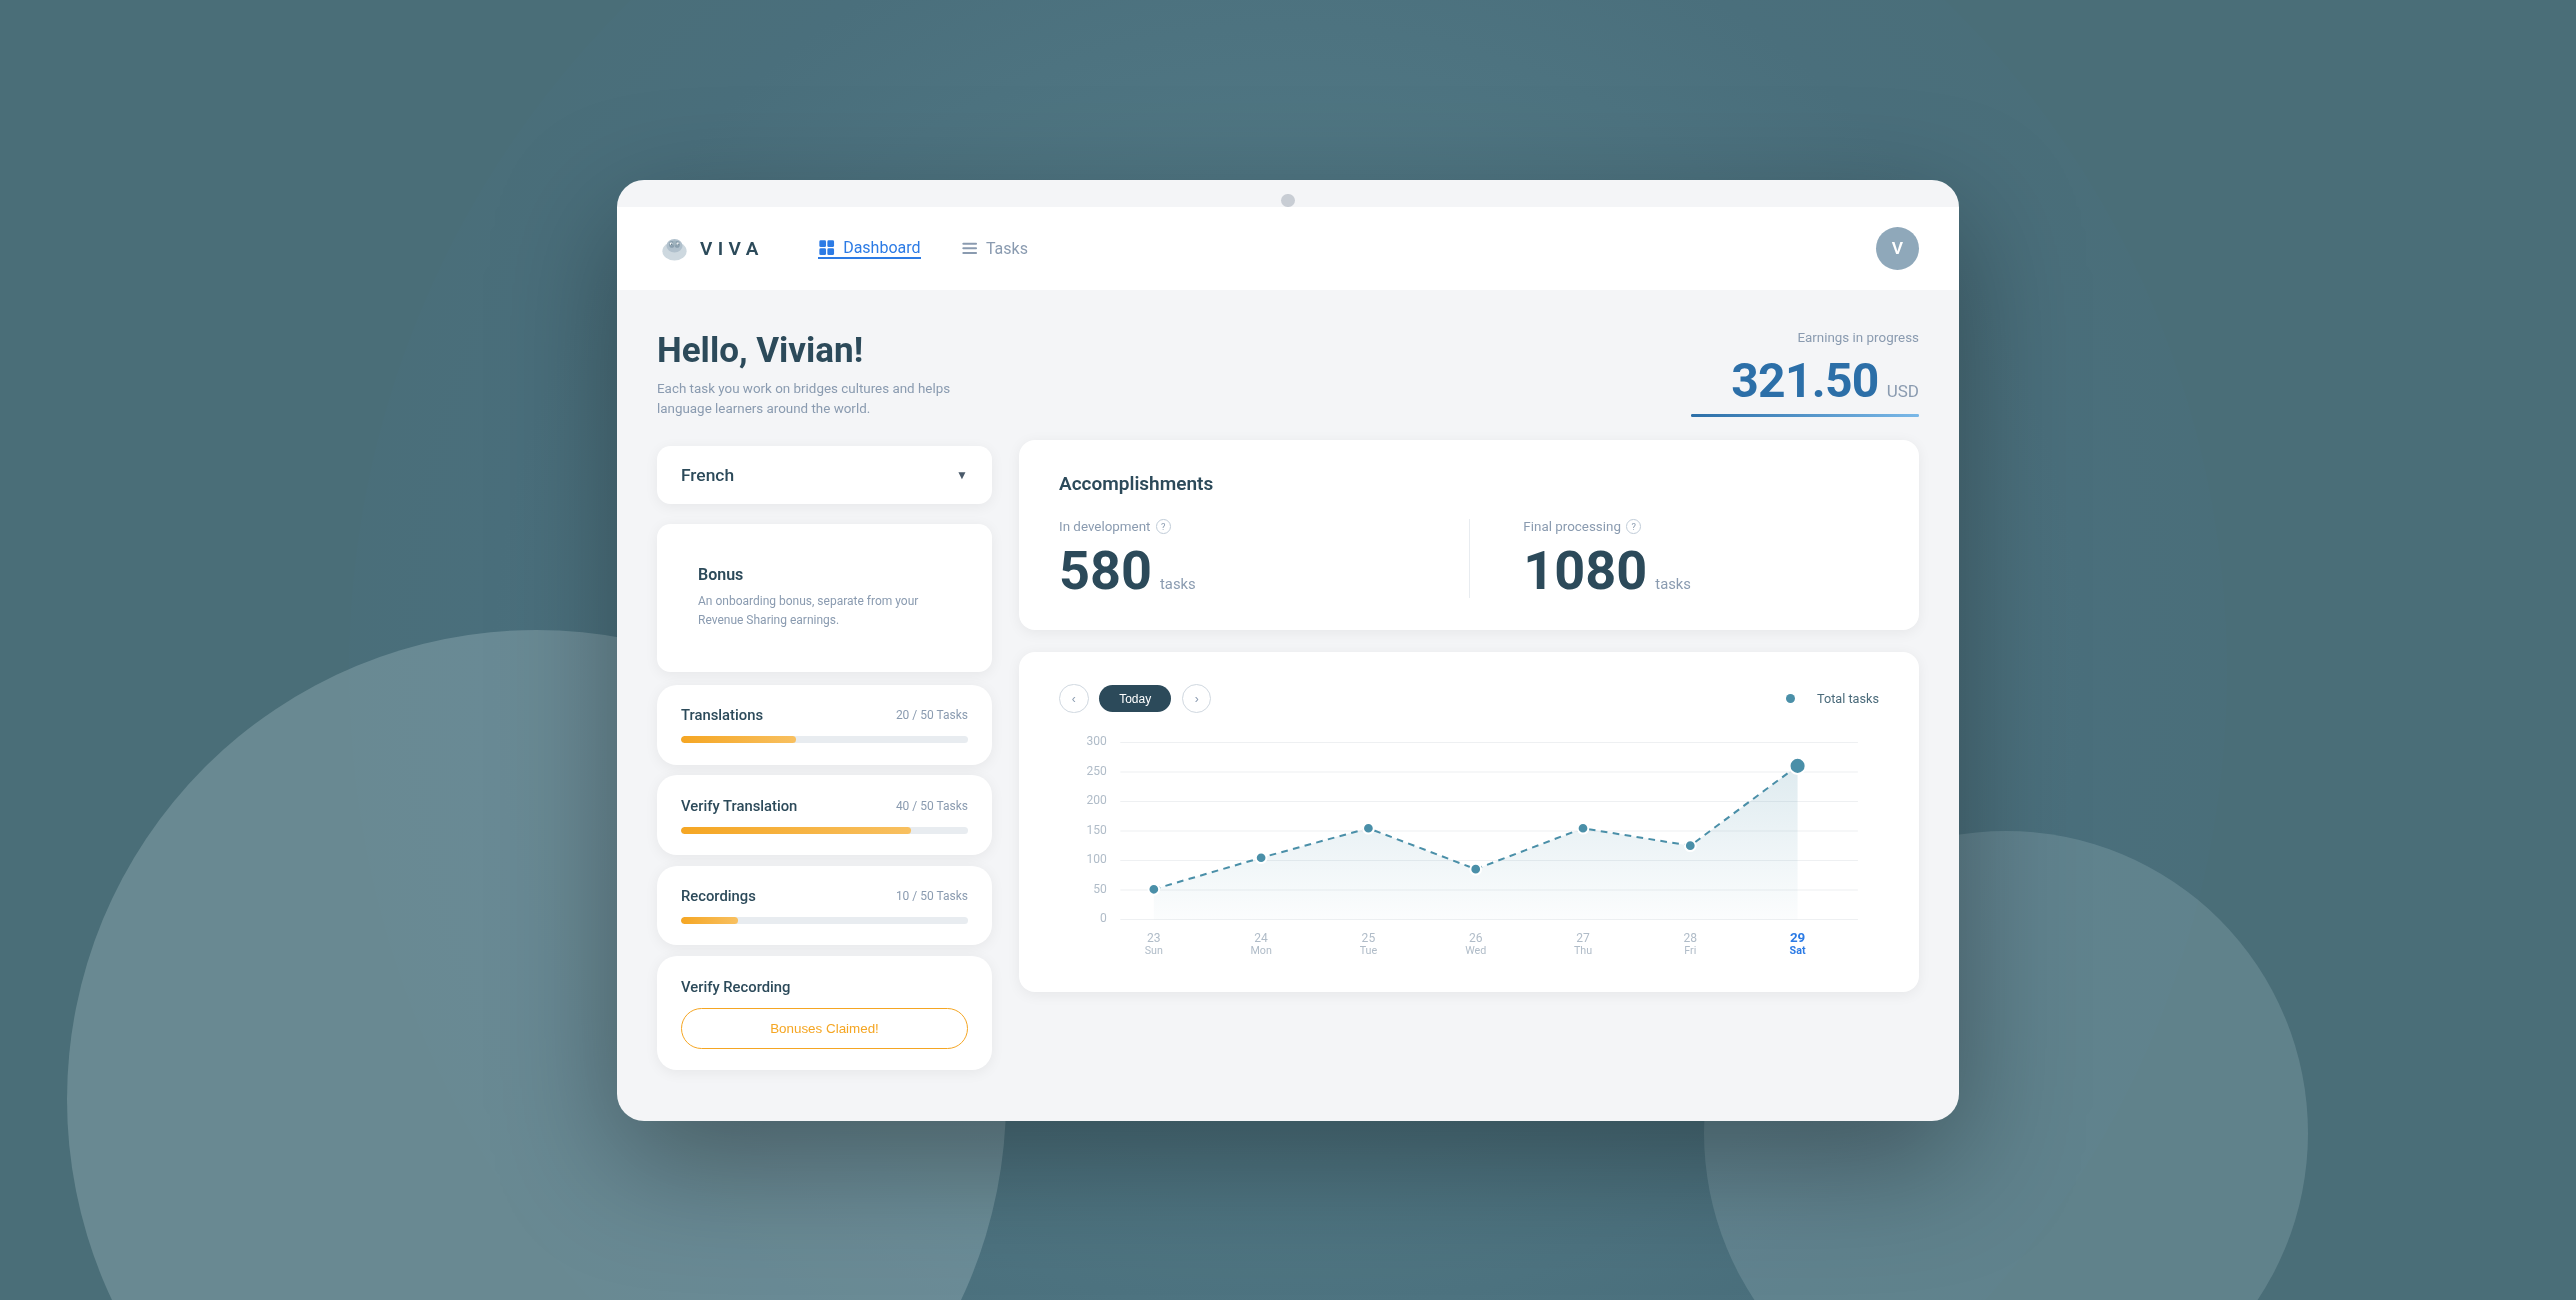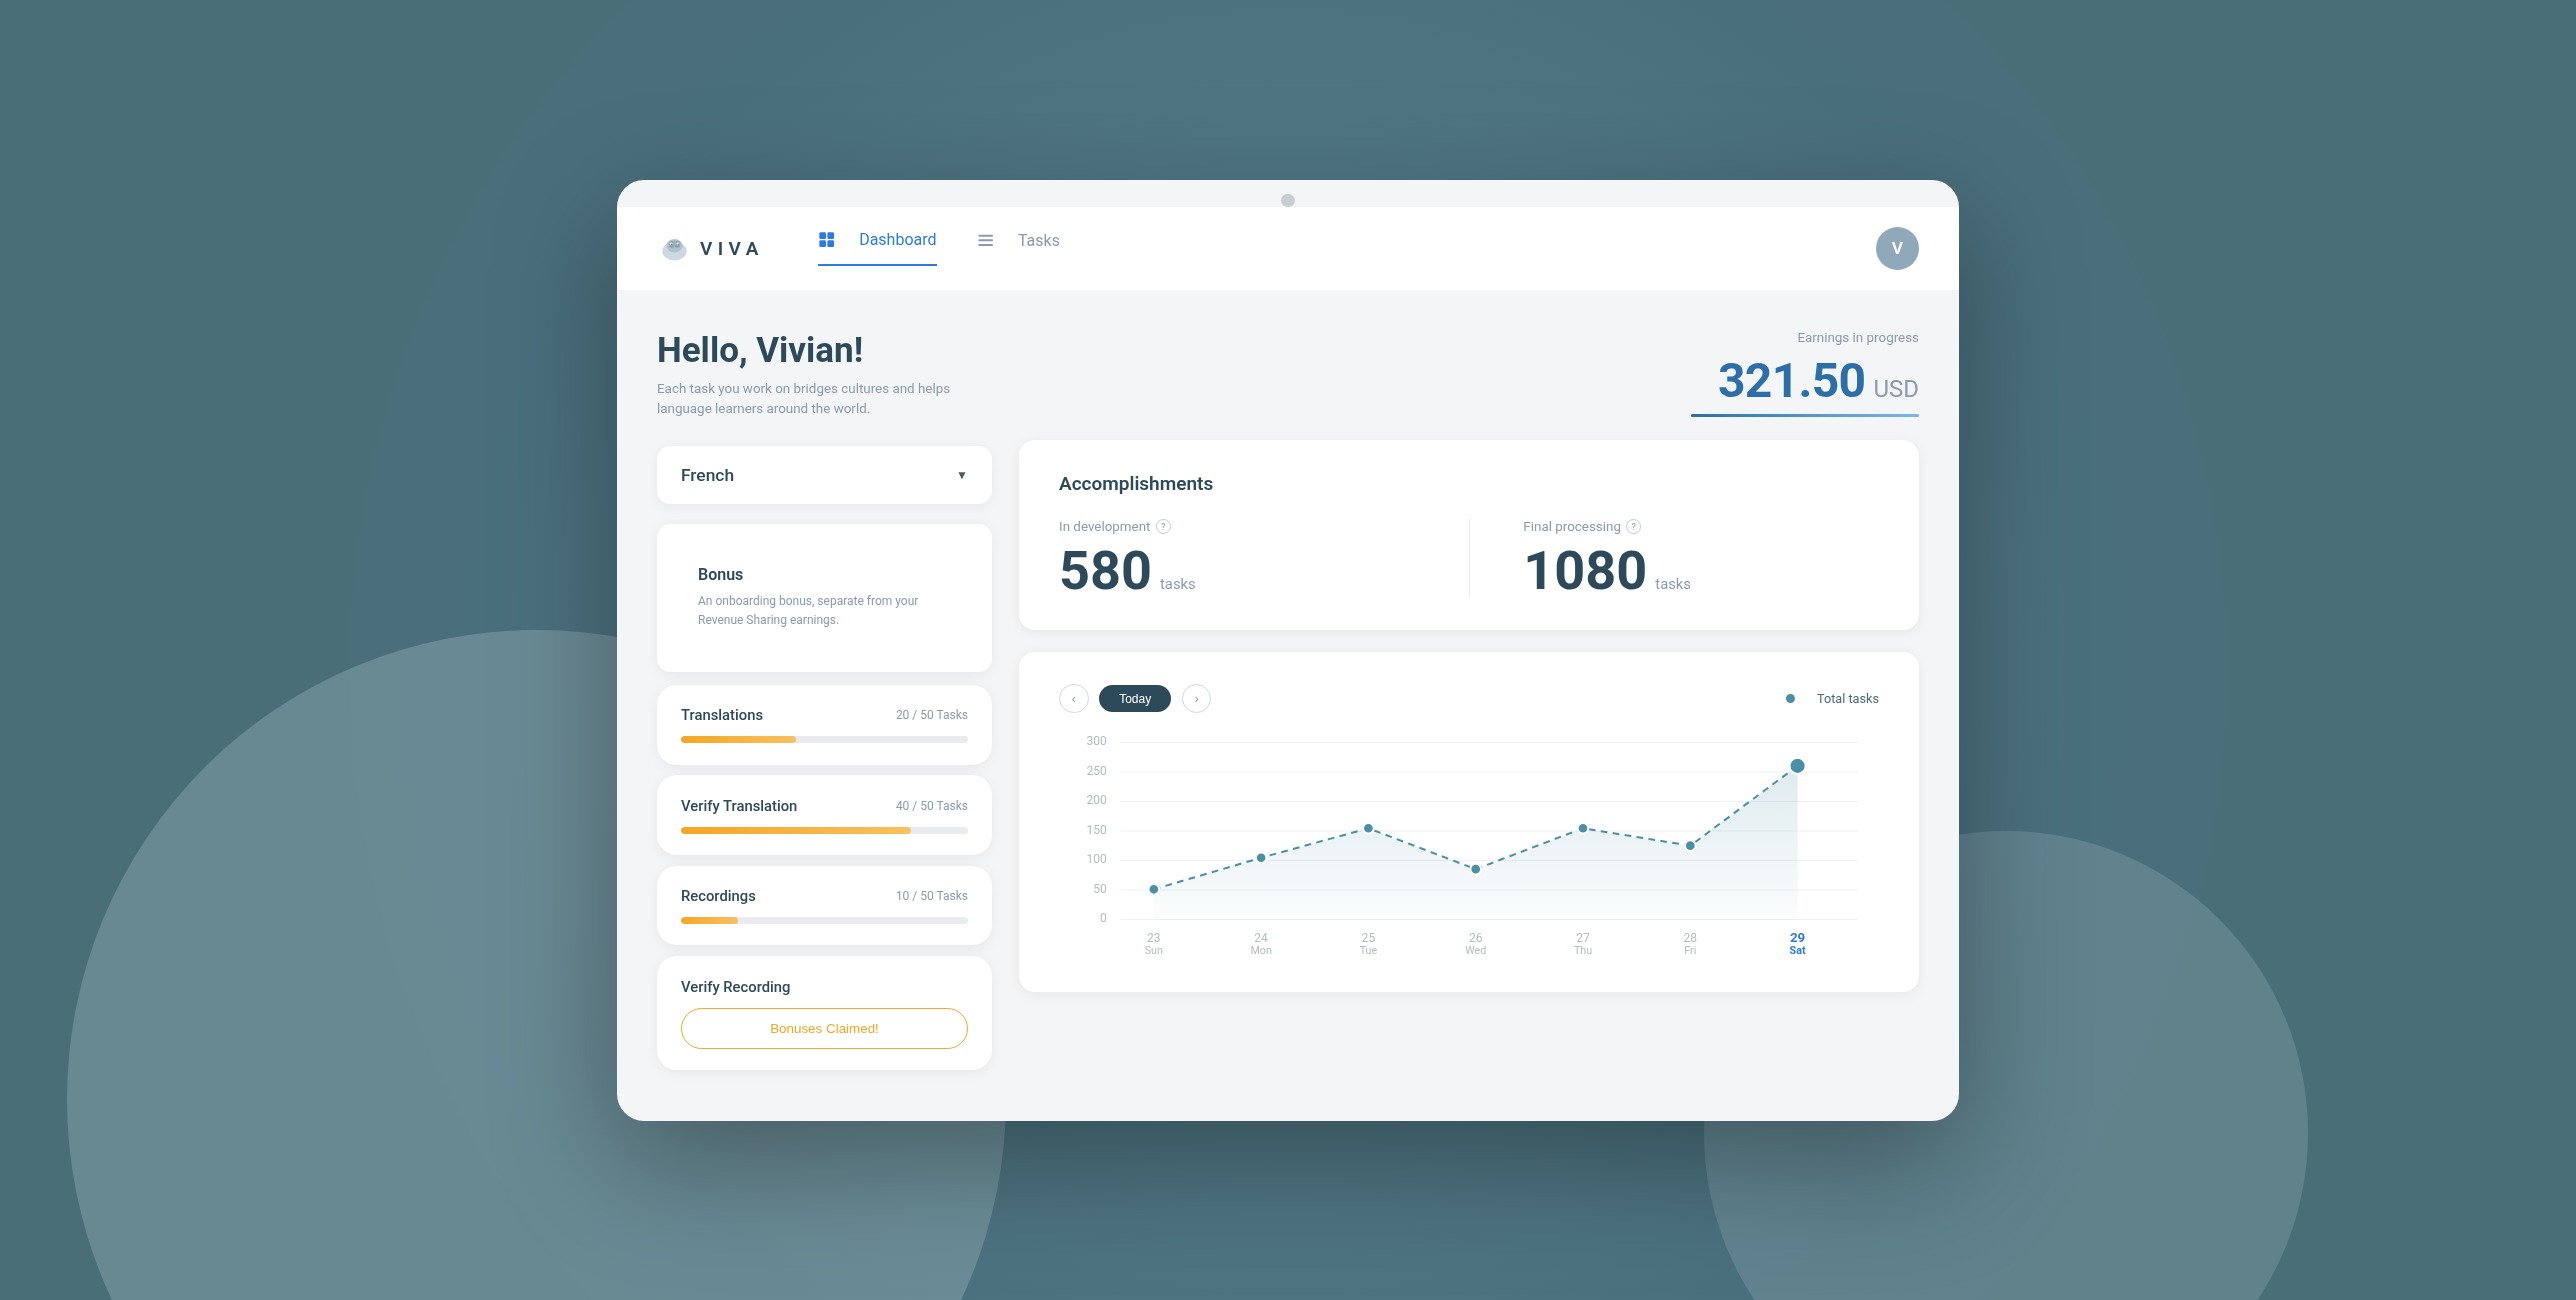--- a/index.html
+++ b/index.html
@@ -90,25 +90,25 @@
       color: #2c4a5a;
     }
     .nav-links {
       display: flex;
       gap: 40px;
       flex: 1;
     }
     .nav-item {
       display: flex;
       align-items: center;
-      gap: 24px;
+      gap: 8px;
       font-size: 16px;
       color: #8a9bb0;
       cursor: pointer;
-      padding-bottom: 15px;
+      padding-bottom: 0;
       text-decoration: none;
     }
     .nav-item.active {
       color: #2c7be5;
       border-bottom: 2px solid #2c7be5;
     }
     .avatar {
       width: 43px;
       height: 43px;
       border-radius: 50%;
@@ -262,21 +262,21 @@
       color: #8a9bb0;
       margin-bottom: 6.7px;
     }
     .earnings-value {
       font-size: 48px;
       font-weight: 700;
       color: #2c6fa8;
       letter-spacing: -0.7px;
     }
     .earnings-currency {
-      font-size: 24px;
+      font-size: 17px;
       color: #8a9bb0;
       margin-left: 5.4px;
       font-weight: 400;
     }
     .earnings-bar {
       height: 2.7px;
       background: linear-gradient(to right, #2c6fa8, #7ab8e8);
       border-radius: 1.3px;
       margin-top: 5.4px;
     }

